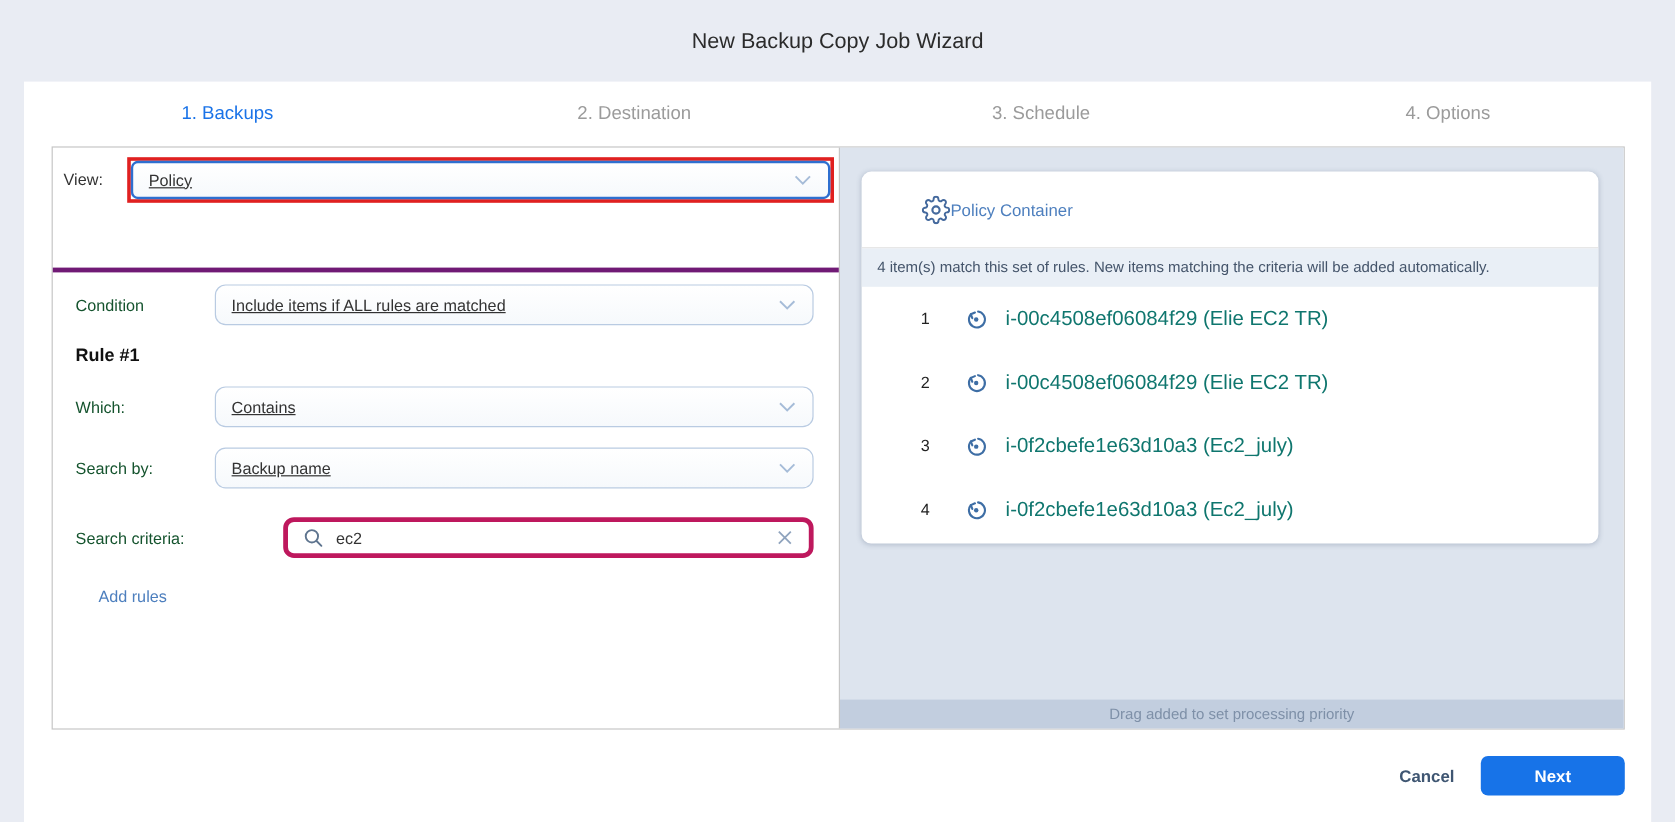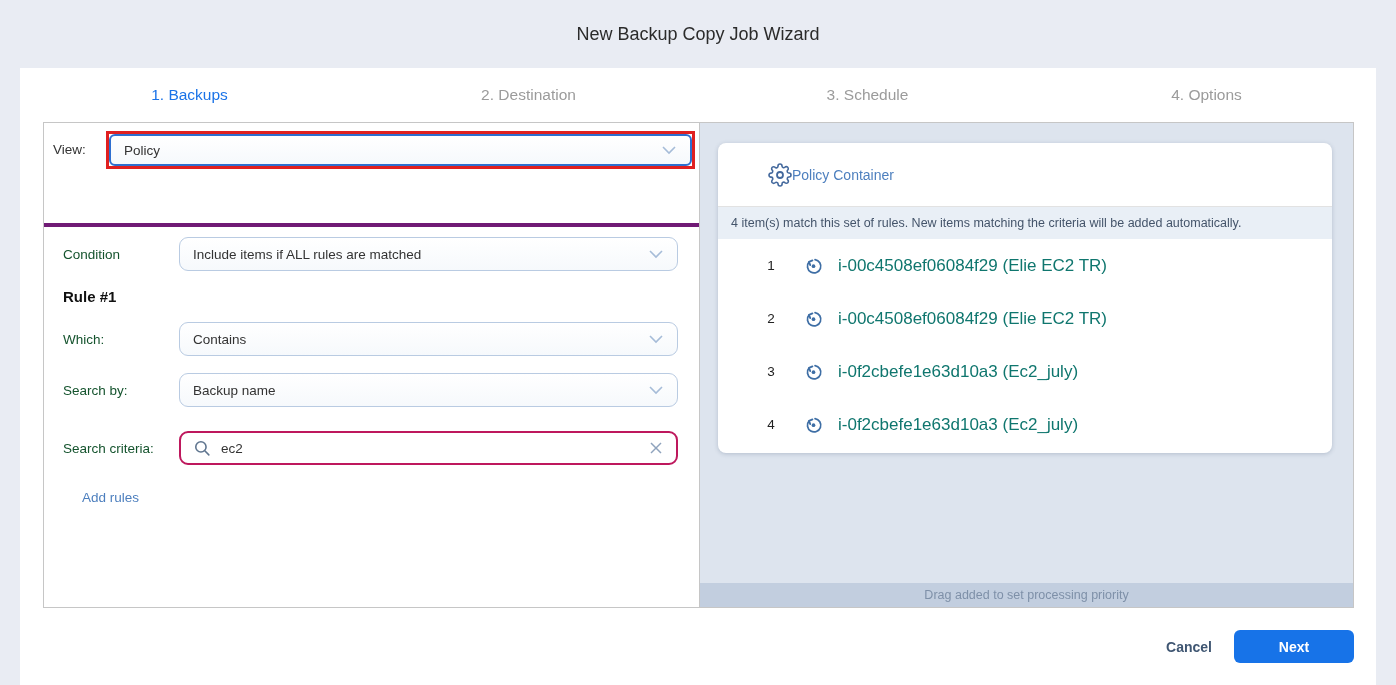--- a/index.html
+++ b/index.html
@@ -26,37 +26,37 @@
 
   
   .left-panel { width:656px; border-right:1px solid #c6c6c6; display:flex; flex-direction:column; }
   .view-section { height:104px; border-bottom:4px solid #701a75; display:flex; padding-top:8px; }
   .view-label { margin-left:9px; width:53px; line-height:38px; font-size:13.5px; color:#333; }
   .red-annotation { flex:1; margin-right:4px; height:38px; border:3px solid #e02020; display:flex; }
 
   .dd { display:flex; align-items:center; background:linear-gradient(#ffffff,#f6f9fc);
         border:1px solid #b9cbe2; border-radius:9px; height:34px; padding:0 13px;
         font-size:13.5px; color:#333; cursor:pointer; }
-  .dd .dd-text { flex:1; }
+  .dd .dd-text { flex:1;text-decoration:underline; }
   .dd-focused { flex:1; border:2px solid #2e6fd0; border-radius:6px; height:32px; background:linear-gradient(#ffffff,#f6f9fc); }
 
   .chevron { width:16px; height:10px; flex:0 0 auto; }
 
   .form-rows { padding:0 21px 0 19px; }
   .form-row { display:flex; align-items:center; }
   .form-label { width:116px; font-size:13.5px; color:#14532d; flex:0 0 auto; }
   .form-field { flex:1; }
   .row-condition { margin-top:10px; }
   .rule-title { margin-top:17px; font-size:15px; font-weight:bold; color:#111; }
   .row-searchby { margin-top:17px; }
   .row-which { margin-top:17px; }
-  .row-criteria { margin-top:24px; }
-
-  .search-box { display:flex; align-items:center; border:2px solid #be185d; border-radius:9px;
-                height:34px; background:#fff; padding:0 12px; }
+  .row-criteria { margin-top:24px;gap:28px; }
+
+  .search-box { display:flex; align-items:center; border:4px solid #be185d; border-radius:9px;
+                height:34px; background:#fff; padding:0 12px;margin-left:29px; }
   .search-box input { border:none; outline:none; flex:1; font-size:13.5px; color:#333;
                       font-family:"Liberation Sans", sans-serif; margin-left:9px; background:transparent; }
   .add-rules { margin:25px 0 0 19px; font-size:13.5px; color:#4d7fbe; cursor:pointer; width:max-content; }
 
   
   .right-panel { flex:1; background:#dde4ee; position:relative; }
   .policy-card { margin:20px 21px 0 18px; height:310px; background:#fff; border-radius:8px;
                  box-shadow:0 1px 4px rgba(60,80,110,0.25); overflow:hidden; display:flex; flex-direction:column; }
   .policy-header { height:64px; display:flex; align-items:center; border-bottom:1px solid #e2e2e2; }
   .gear { margin-left:50px; }

